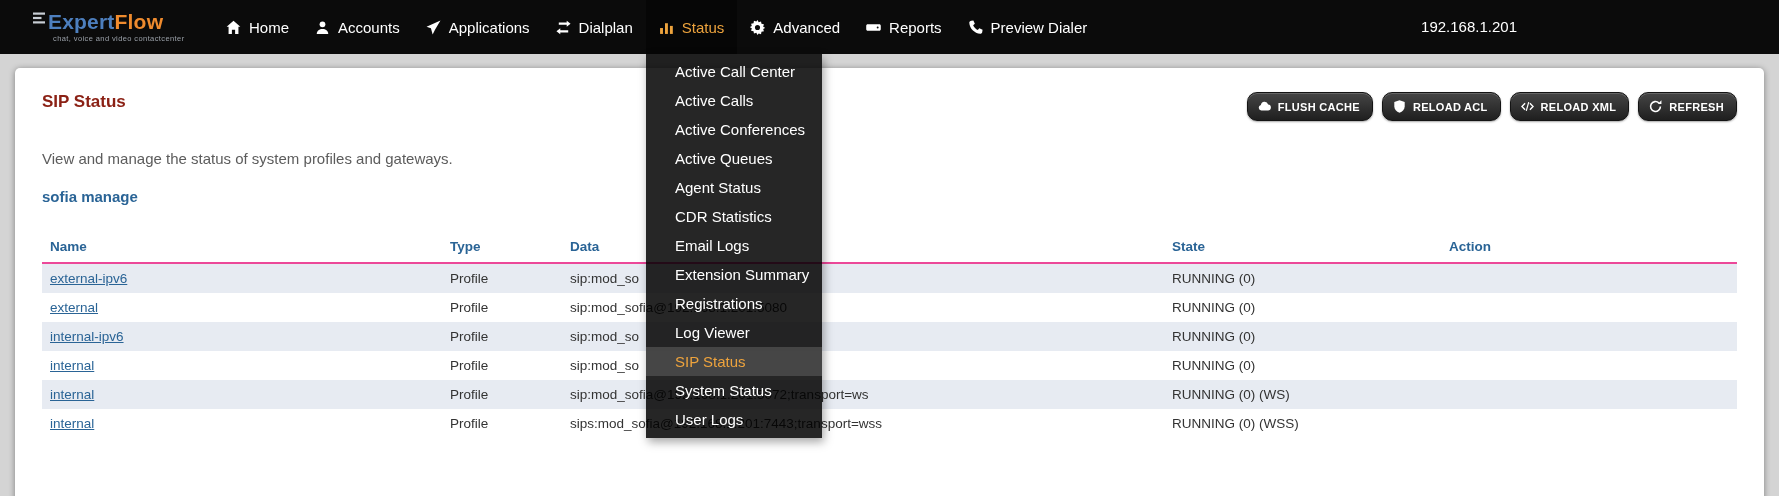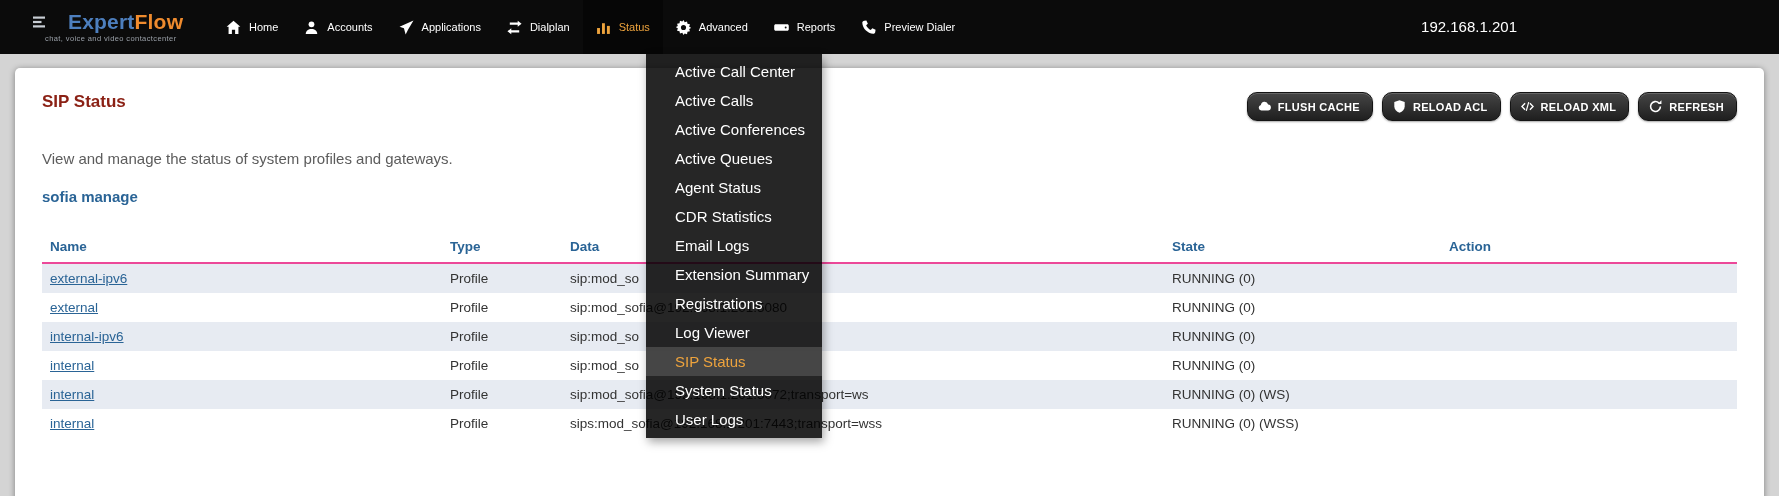--- a/index.html
+++ b/index.html
@@ -13,33 +13,33 @@
   
   .navbar {
     position: relative;
     height: 54px;
     background: #0b0b0b;
     display: flex;
     align-items: center;
     color: #fff;
   }
   .brand { margin-left: 33px; width: 170px; display: flex; flex-direction: column; cursor: pointer; }
-  .brand-top { display: flex; align-items: center; gap: 21px; }
+  .brand-top { display: flex; align-items: flex-start; gap: 1px; }
   .logo-bars svg { width: 14px; height: 14px; display: block; }
   .logo-bars rect { fill: #c8cdd4; }
   .logo-text { font-size: 21px; font-weight: bold; letter-spacing: 0.2px; line-height: 22px; }
   .logo-blue { color: #4d7fbe; }
   .logo-orange { color: #ef8b2e; }
-  .tagline { font-size: 7.5px; color: #9aa0a8; margin-left: 12px; margin-top: 1px; letter-spacing: 0.4px; white-space: nowrap; }
+  .tagline { font-size: 7.5px; color: #9aa0a8; margin-left: 20px; margin-top: 1px; letter-spacing: 0.4px; white-space: nowrap; }
 
   .nav-items { list-style: none; display: flex; margin-left: 10px; height: 54px; }
   .nav-item {
     display: flex; align-items: center; gap: 8px;
     padding: 0 13px; height: 54px;
-    color: #fff; font-size: 11px; cursor: pointer; white-space: nowrap;
+    color: #fff; font-size: 15px; cursor: pointer; white-space: nowrap;
   }
   .nav-item.active { color: #eda33d; background: rgba(0,0,0,0.4); }
   .nav-icon svg { width: 15px; height: 15px; fill: currentColor; display: block; }
 
   .server-ip {
     position: absolute; right: 262px; top: 0;
     line-height: 54px; font-size: 15px; color: #fff;
   }
 
   

